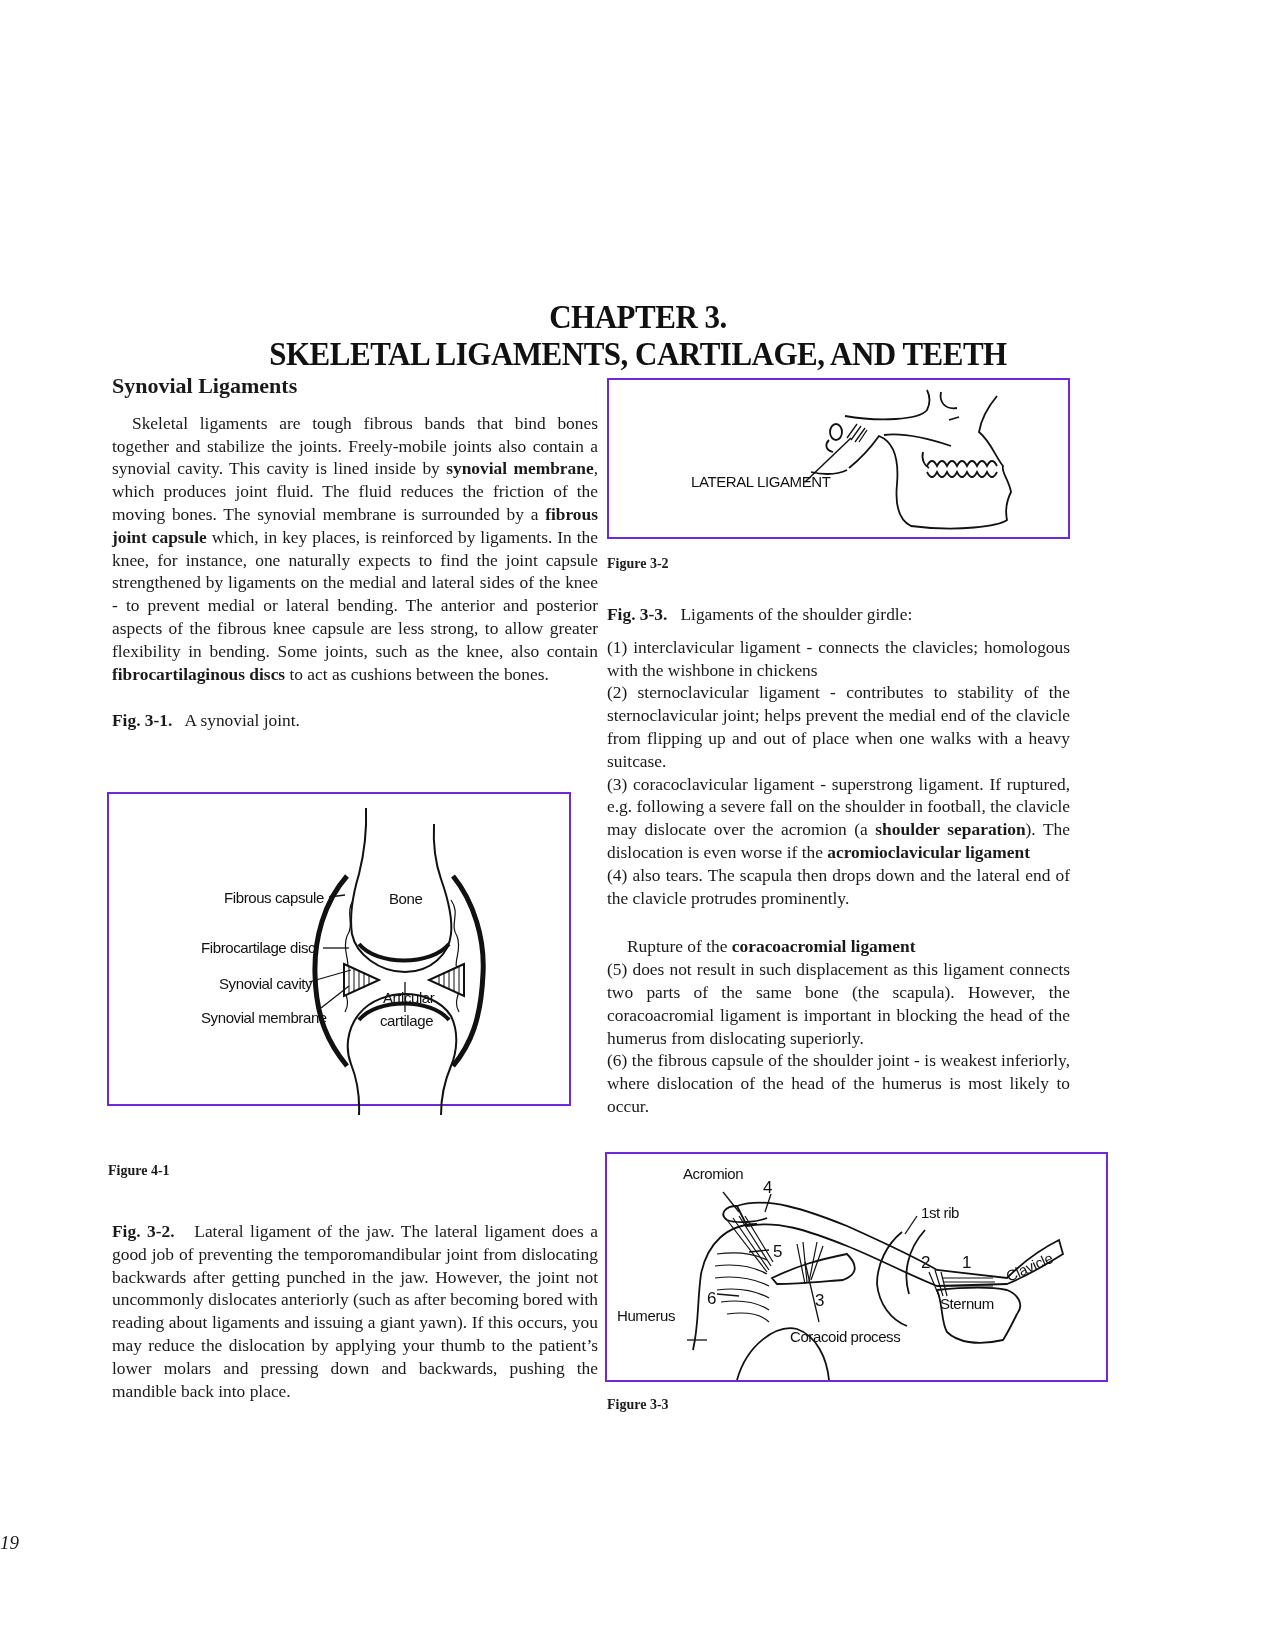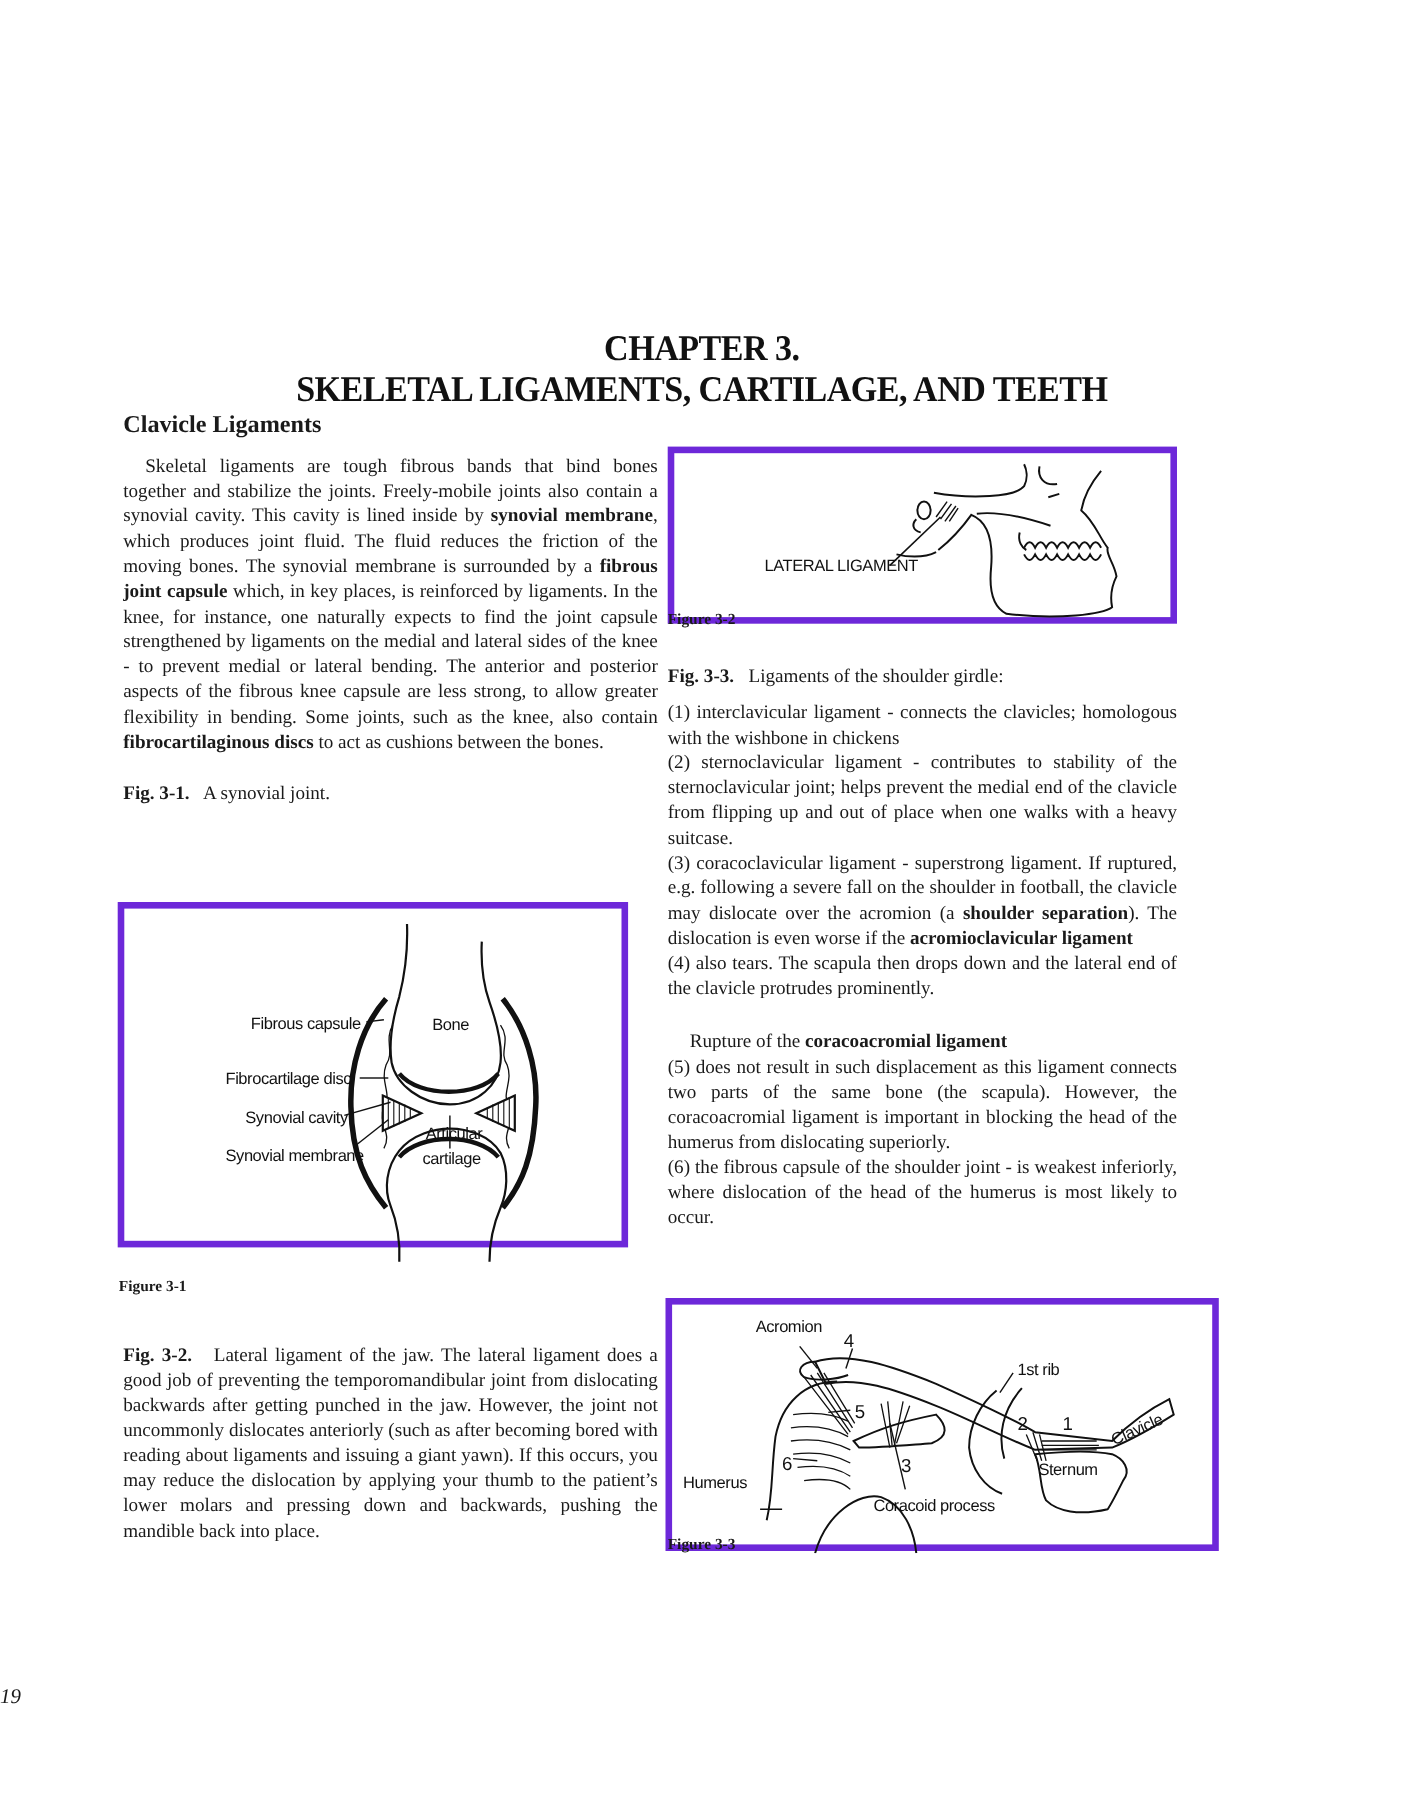--- a/index.html
+++ b/index.html
@@ -8,37 +8,37 @@
   .chapter { position: absolute; left: 0; width: 1276px; top: 300px; text-align: center;
              font-family: "Liberation Serif", serif; font-weight: bold; font-size: 31px; line-height: 35px;
              letter-spacing: -0.5px; transform: scaleY(1.06); color: #111; }
   .col { position: absolute; font-size: 17.4px; line-height: 22.8px; text-align: justify;
          font-family: "Liberation Serif", serif; }
   .left { left: 112px; width: 486px; }
   .right { left: 636px; width: 486px; }
   h2 { margin: 0; font-size: 22px; font-weight: bold; font-family: "Liberation Serif", serif; }
   p { margin: 0; }
   .indent { text-indent: 20px; }
-  .fig-box { position: absolute; border: 6px solid #6d28d9; background: #fff; box-sizing: border-box; margin-top: 28px; }
+  .fig-box { position: absolute; border: 2px solid #6d28d9; background: #fff; box-sizing: border-box; }
   .fig-label { position: absolute; font-weight: bold; font-size: 14px; font-family: "Liberation Serif", serif; }
   .diag-text { font-family: "Liberation Sans", sans-serif; font-size: 15px; fill: #111; letter-spacing: -0.4px; }
   .page-num { position: absolute; top: 1532px; left: 0; width: 1276px; text-align: left;
               font-style: italic; font-size: 19px; font-family: "Liberation Serif", serif; }
   b { font-weight: bold; }
 </style>
 </head>
 <body>
 
 <div class="chapter">
   <div>CHAPTER 3.</div>
   <div>SKELETAL LIGAMENTS, CARTILAGE, AND TEETH</div>
 </div>
 
 <div class="col left" style="top:375px;">
-  <h2>Clavicle Ligaments</h2>
+  <h2>Synovial Ligaments</h2>
   <p class="indent" style="margin-top:14px;"><span>Skeletal ligaments are tough fibrous bands that bind bones together and stabilize the joints. Freely-mobile joints also contain a synovial cavity. This cavity is lined inside by </span><b>synovial membrane</b><span>, which produces joint fluid. The fluid reduces the friction of the moving bones. The synovial membrane is surrounded by a </span><b>fibrous joint capsule</b><span> which, in key places, is reinforced by ligaments. In the knee, for instance, one naturally expects to find the joint capsule strengthened by ligaments on the medial and lateral sides of the knee - to prevent medial or lateral bending. The anterior and posterior aspects of the fibrous knee capsule are less strong, to allow greater flexibility in bending. Some joints, such as the knee, also contain </span><b>fibrocartilaginous discs</b><span> to act as cushions between the bones.</span></p>
   <p style="margin-top:24px;">
     <b>Fig. 3-1.</b>&nbsp;&nbsp;
     <span>A synovial joint.</span>
   </p>
 </div>
 
 <div class="fig-box" style="left:107px; top:792px; width:464px; height:314px;">
   <svg width="460" height="331" viewBox="0 0 460 331">
     <g fill="none" stroke="#111" stroke-width="2">
@@ -79,21 +79,21 @@
     </g>
     <text class="diag-text" x="115" y="109">Fibrous capsule</text>
     <text class="diag-text" x="280" y="110">Bone</text>
     <text class="diag-text" x="92" y="159">Fibrocartilage disc</text>
     <text class="diag-text" x="110" y="195">Synovial cavity</text>
     <text class="diag-text" x="92" y="229">Synovial membrane</text>
     <text class="diag-text" x="274" y="209">Articular</text>
     <text class="diag-text" x="271" y="232">cartilage</text>
   </svg>
 </div>
-<div class="fig-label" style="left:108px; top:1163px;">Figure 3-1</div>
+<div class="fig-label" style="left:108px; top:1163px;">Figure 4-1</div>
 
 <div class="col left" style="top:1220px;">
   <p><b>Fig. 3-2.</b>&nbsp;&nbsp;&nbsp;<span>Lateral ligament of the jaw. The lateral ligament does a good job of preventing the temporomandibular joint from dislocating backwards after getting punched in the jaw. However, the joint not uncommonly dislocates anteriorly (such as after becoming bored with reading about ligaments and issuing a giant yawn). If this occurs, you may reduce the dislocation by applying your thumb to the patient’s lower molars and pressing down and backwards, pushing the mandible back into place.</span></p>
 </div>
 
 <div class="fig-box" style="left:607px; top:378px; width:463px; height:161px;">
   <svg width="459" height="157" viewBox="0 0 459 157">
     <g fill="none" stroke="#111" stroke-width="1.8">
       <path d="M236,36 C270,42 310,40 318,30 C322,22 320,14 318,10"></path>
       <path d="M332,12 C330,22 336,30 348,28"></path>

